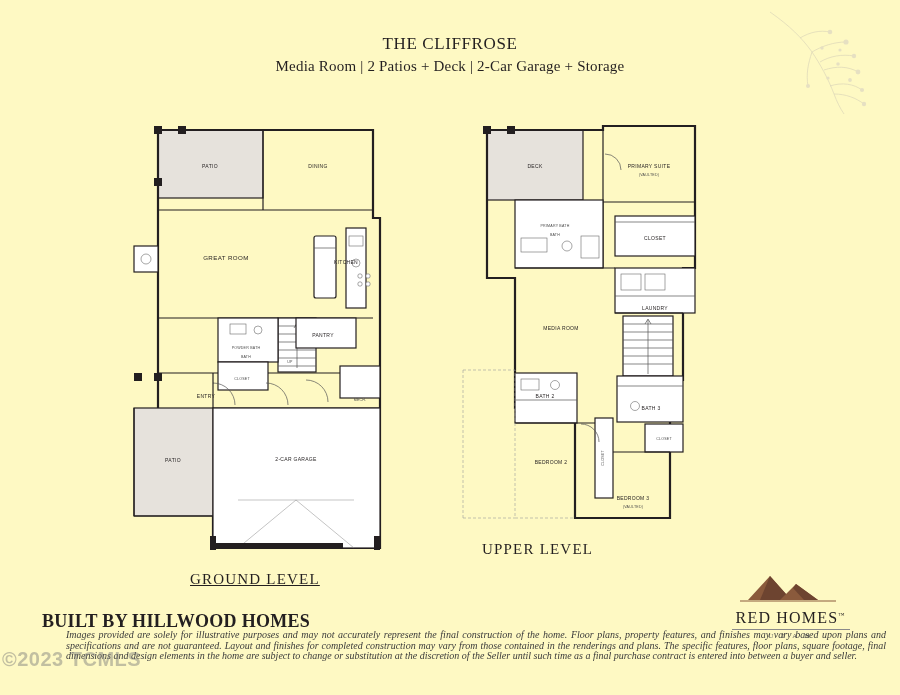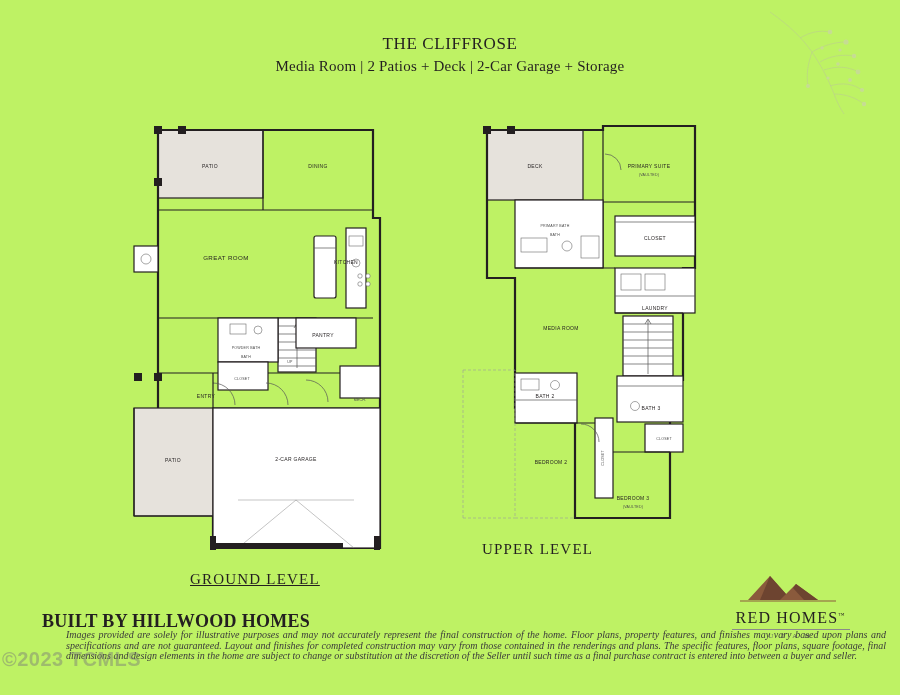--- a/index.html
+++ b/index.html
@@ -12,21 +12,21 @@
     height: 695px;
     font-family: "Liberation Sans", sans-serif;
     color: #1a1a1a;
     position: relative;
     overflow: hidden;
   }
   .page {
     position: absolute;
     left: 0; top: 0;
     width: 900px; height: 695px;
-    background: #bef264;
+    background: #fef9c3;
   }
   
   .header {
     position: absolute;
     left: 0; top: 34px;
     width: 900px;
     text-align: center;
   }
   .title {
     font-family: "Liberation Serif", serif;

